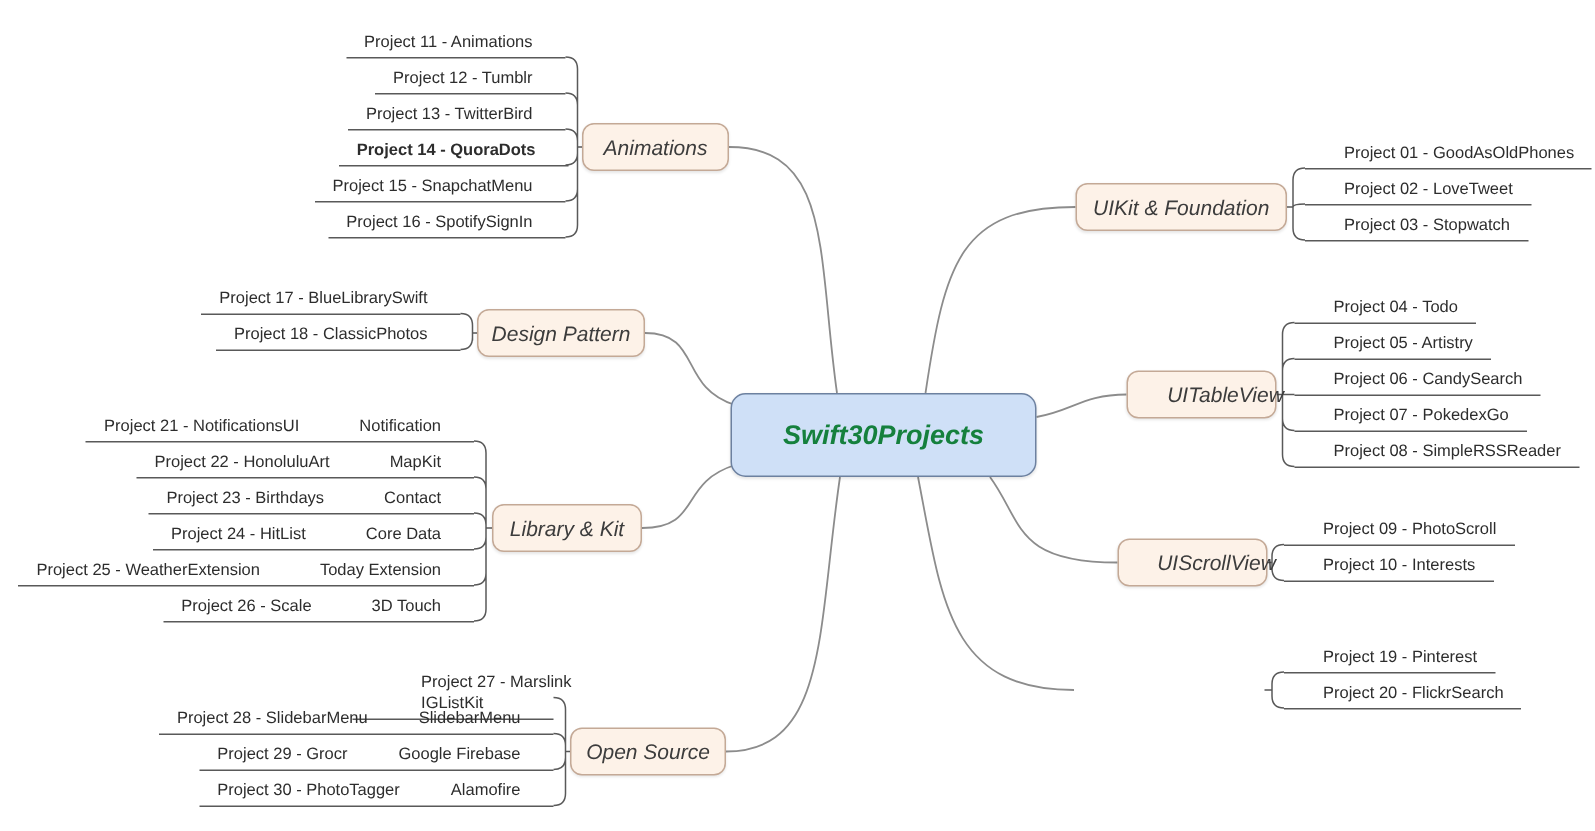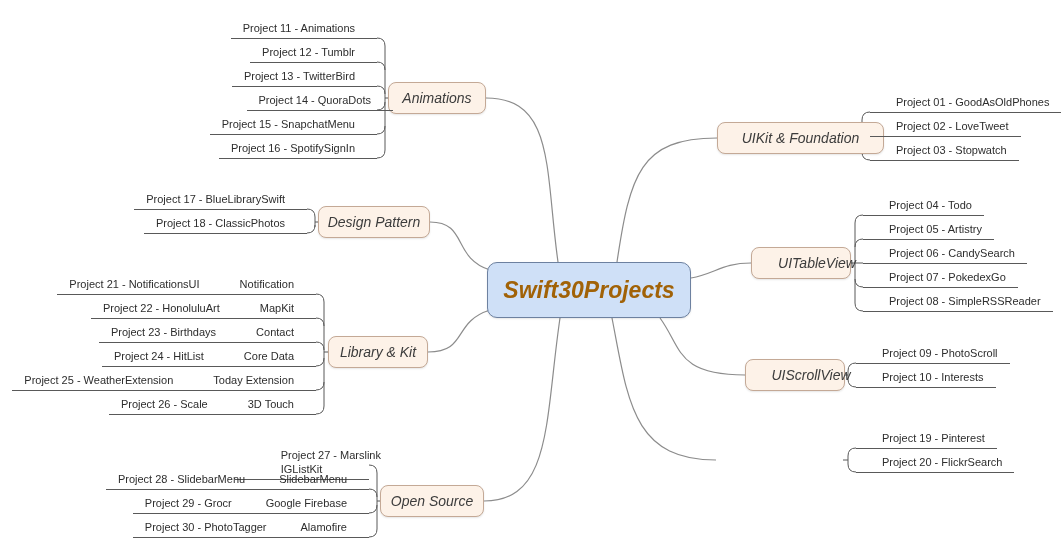--- a/index.html
+++ b/index.html
@@ -19,21 +19,21 @@
     border:1px solid var(--topic_border, #c4a996);
     border-radius:8px;
     font-size:14px; color:#3c3c3c; white-space:nowrap;
     box-shadow:0 1px 2px rgba(0,0,0,.10);
     font-style:italic;
   }
   .topic.central {
     background:var(--central_fill, #cfe0f7);
     border:1.5px solid var(--central_border, #6d81a0);
     border-radius:10px;
-    font-size:23px; font-weight:bold; color:#a16207;
+    font-size:18px; font-weight:bold; color:#15803d;
   }
 
   .leaf {
     position:absolute; box-sizing:border-box; white-space:nowrap;
     font-size:11px; line-height:14px; color:#2d2d2d;
     padding:2px 0 3px 0;
     border-bottom:1px solid var(--underline, #595959);
   }
   .leaf.side-l { text-align:right; padding-left:12px; padding-right:22px; }
   .leaf.side-r { text-align:left;  padding-left:26px; padding-right:12px; }
@@ -66,28 +66,28 @@
     <path class="trunk" d="M 845 375 H 848 M 848 371 V 379 M 856 363 Q 848 363 848 371 M 856 387 Q 848 387 848 379"></path>
     <path class="trunk" d="M 843 460 H 848 M 848 456 V 464 M 856 448 Q 848 448 848 456 M 856 472 Q 848 472 848 464"></path>
   </svg>
 
   <div class="topic central" style="left:487px; top:262px; width:204px; height:56px;">Swift30Projects</div>
 
   <div class="topic" style="left:388px; top:82px;  width:98px;  height:32px;">Animations</div>
   <div class="topic" style="left:318px; top:206px; width:112px; height:32px;">Design Pattern</div>
   <div class="topic" style="left:328px; top:336px; width:100px; height:32px;">Library &amp; Kit</div>
   <div class="topic" style="left:380px; top:485px; width:104px; height:32px;">Open Source</div>
-  <div class="topic" style="left:717px; top:122px; width:167px; height:32px;text-align:center;">UIKit &amp; Foundation</div>
+  <div class="topic" style="left:717px; top:122px; width:141px; height:32px;text-align:center;">UIKit &amp; Foundation</div>
   <div class="topic" style="left:751px; top:247px; width:100px; height:32px;padding-left:32px;">UITableView</div>
   <div class="topic" style="left:745px; top:359px; width:100px; height:32px;padding-left:32px;">UIScrollView</div>
 
   <div class="leaf side-l" style="right:686px; top:19px;">Project 11 - Animations</div>
   <div class="leaf side-l" style="right:686px; top:43px;">Project 12 - Tumblr</div>
   <div class="leaf side-l" style="right:686px; top:67px;">Project 13 - TwitterBird</div>
-  <div class="leaf side-l" style="right:670px; top:91px;">Project 14 - QuoraDots</div>
+  <div class="leaf side-l" style="right:684px; top:91px;font-weight:bold;">Project 14 - QuoraDots</div>
   <div class="leaf side-l" style="right:686px; top:115px;">Project 15 - SnapchatMenu</div>
   <div class="leaf side-l" style="right:686px; top:139px;">Project 16 - SpotifySignIn</div>
 
   <div class="leaf side-l" style="right:756px; top:190px;">Project 17 - BlueLibrarySwift</div>
   <div class="leaf side-l" style="right:756px; top:214px;">Project 18 - ClassicPhotos</div>
 
   <div class="leaf side-l cols gap-lk" style="right:747px; top:275px;">
     <span class="lbl">Project 21 - NotificationsUI</span>
     <span class="tag">Notification</span>
   </div>

